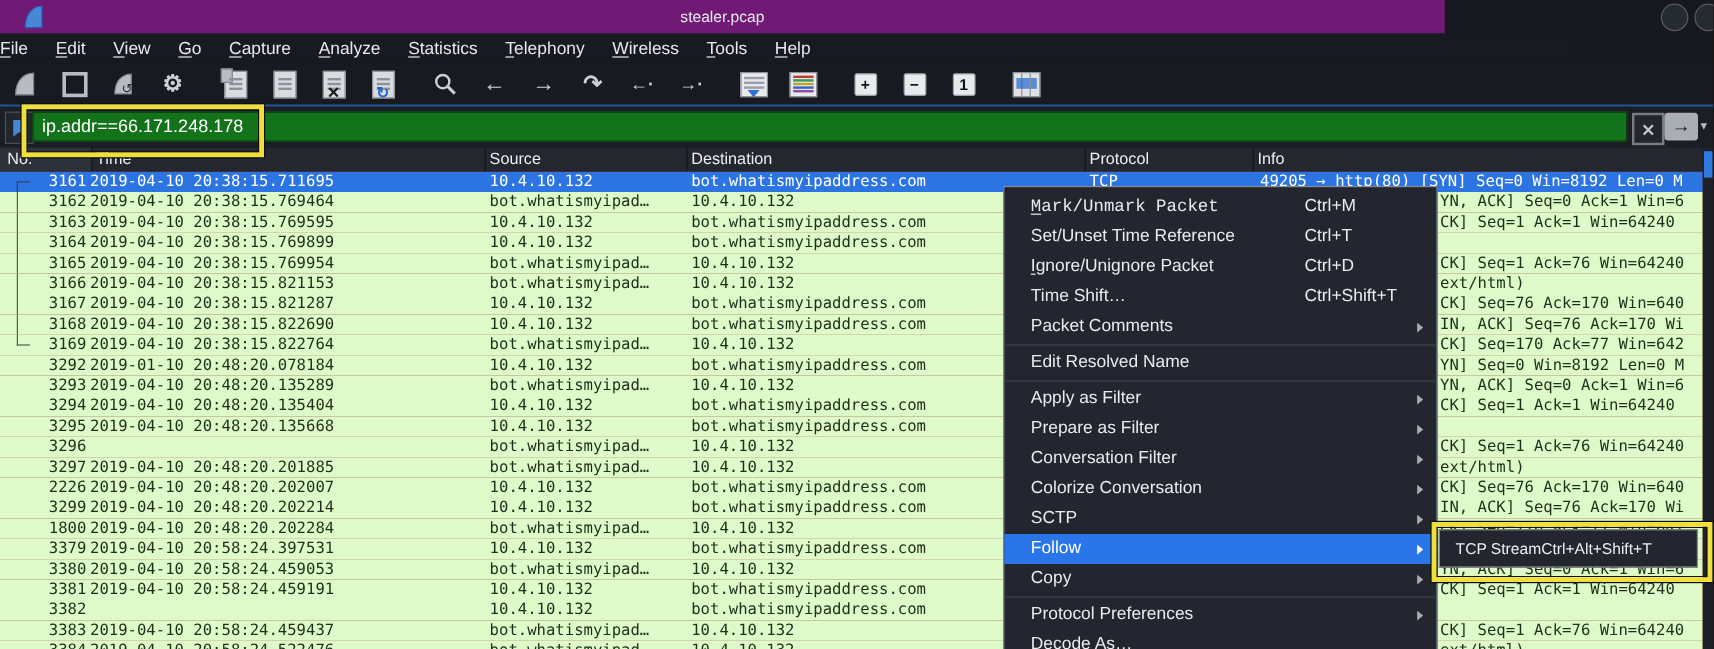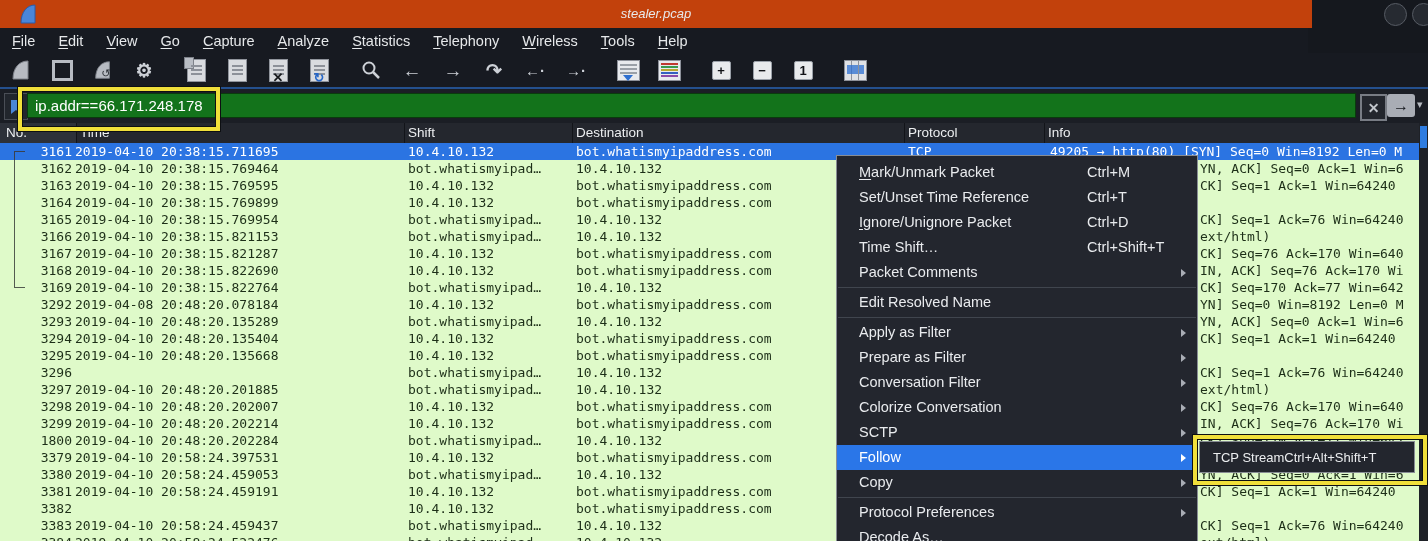--- a/index.html
+++ b/index.html
@@ -1,28 +1,28 @@
 <!DOCTYPE html>
 <html><head>
 <meta charset="utf-8">
 <style>
   html,body{margin:0;padding:0;background:#0d0f12;}
   .app{position:relative;width:1428px;height:541px;overflow:hidden;background:#15181e;
        font-family:"Liberation Sans",sans-serif;-webkit-font-smoothing:antialiased;}
   
-  .titlebar{position:absolute;left:0;top:0;width:1312px;height:28px;background:#c2410c;font-style:italic;}
+  .titlebar{position:absolute;left:0;top:0;width:1204px;height:28px;background:#701a75;}
   .titlebar .fin{position:absolute;left:18px;top:3px;}
   .wintitle{position:absolute;left:0;right:0;top:0;height:28px;line-height:28px;text-align:center;
             color:#e8eaec;font-size:13px;}
   .winbtn{position:absolute;top:3px;width:21px;height:21px;border-radius:50%;
           background:#262a31;border:1px solid #565b63;}
   .winbtn.b1{left:1384px}.winbtn.b2{left:1412px}
   
   .menubar{position:absolute;left:0;top:28px;width:1308px;height:25px;background:#171a21;
-           display:flex;align-items:center;padding-left:12px;box-sizing:border-box;gap:23px;}
+           display:flex;align-items:center;box-sizing:border-box;gap:23px;}
   .menubar .mitem{color:#e6e8ea;font-size:14.5px;cursor:default;}
   .menubar u{text-decoration:underline;text-underline-offset:2px;}
   
   .toolbar{position:absolute;left:0;top:53px;width:1428px;height:36px;background:#171a21;
            border-bottom:2px solid #24508e;display:flex;align-items:center;padding-left:8px;
            box-sizing:border-box;}
   .tgroup{display:flex;align-items:center;gap:15px;margin-right:26px;}
   .tbtn{width:26px;height:26px;display:flex;align-items:center;justify-content:center;position:relative;}
   .glyph{color:#cdd1d7;font-size:19px;font-weight:bold;line-height:1;white-space:nowrap;}
   .stop-sq{width:15px;height:15px;border:3px solid #b7bbc2;}
@@ -262,21 +262,21 @@
     <div class="filter-input">ip.addr==66.171.248.178</div>
     <div class="fclear">✕</div>
     <div class="fapply">→</div>
     <div class="fdrop">▾</div>
   </div>
 
   <div class="pkthdr">
     <div class="firstbg"></div>
     <span style="left:6px">No.</span>
     <span style="left:80px">Time</span>
-    <span style="left:408px">Shift</span>
+    <span style="left:408px">Source</span>
     <span style="left:576px">Destination</span>
     <span style="left:908px">Protocol</span>
     <span style="left:1048px">Info</span>
     <div class="hsep" style="left:76px"></div>
       <div class="hsep" style="left:404px"></div>
     <div class="hsep" style="left:572px"></div>
       <div class="hsep" style="left:904px"></div>
     <div class="hsep" style="left:1044px"></div>
   </div>
 
@@ -348,21 +348,21 @@
       <div class="prow">
         <span class="tree tree-end"></span>
         <span class="c-no">3169</span>
         <span class="c-time">2019-04-10 20:38:15.822764</span>
         <span class="c-src">bot.whatismyipad…</span>
         <span class="c-dst">10.4.10.132</span>
         <span class="c-frag">CK] Seq=170 Ack=77 Win=642</span>
       </div>
       <div class="prow">
         <span class="c-no">3292</span>
-        <span class="c-time">2019-04-08 20:48:20.078184</span>
+        <span class="c-time">2019-01-10 20:48:20.078184</span>
         <span class="c-src">10.4.10.132</span>
         <span class="c-dst">bot.whatismyipaddress.com</span>
         <span class="c-frag">YN] Seq=0 Win=8192 Len=0 M</span>
       </div>
       <div class="prow">
         <span class="c-no">3293</span>
         <span class="c-time">2019-04-10 20:48:20.135289</span>
         <span class="c-src">bot.whatismyipad…</span>
         <span class="c-dst">10.4.10.132</span>
         <span class="c-frag">YN, ACK] Seq=0 Ack=1 Win=6</span>
@@ -387,21 +387,21 @@
         <span class="c-frag">CK] Seq=1 Ack=76 Win=64240</span>
       </div>
       <div class="prow">
         <span class="c-no">3297</span>
         <span class="c-time">2019-04-10 20:48:20.201885</span>
         <span class="c-src">bot.whatismyipad…</span>
         <span class="c-dst">10.4.10.132</span>
         <span class="c-frag">ext/html)</span>
       </div>
       <div class="prow">
-        <span class="c-no">3298</span>
+        <span class="c-no">2226</span>
         <span class="c-time">2019-04-10 20:48:20.202007</span>
         <span class="c-src">10.4.10.132</span>
         <span class="c-dst">bot.whatismyipaddress.com</span>
         <span class="c-frag">CK] Seq=76 Ack=170 Win=640</span>
       </div>
       <div class="prow">
         <span class="c-no">3299</span>
         <span class="c-time">2019-04-10 20:48:20.202214</span>
         <span class="c-src">10.4.10.132</span>
         <span class="c-dst">bot.whatismyipaddress.com</span>
@@ -452,21 +452,21 @@
         <span class="c-src">bot.whatismyipad…</span>
         <span class="c-dst">10.4.10.132</span>
         <span class="c-frag">ext/html)</span>
       </div>
     </div>
 
   <div class="vscroll"></div>
   <div class="vthumb" style="left:1420px;top:126px;position:absolute;z-index:5;"></div>
 
   <div class="ctxmenu" id="ctxmenu">
-      <div class="citem"><span style="position: static;"><u>M</u>ark/Unmark Packet</span><span class="sc">Ctrl+M</span></div>
+      <div class="citem"><span style="position: static; font-family: Liberation Mono, monospace;"><u>M</u>ark/Unmark Packet</span><span class="sc">Ctrl+M</span></div>
       <div class="citem"><span style="position: static;">Set/Unset Time Reference</span><span class="sc">Ctrl+T</span></div>
       <div class="citem"><span style="position: static;"><u>I</u>gnore/Unignore Packet</span><span class="sc">Ctrl+D</span></div>
       <div class="citem"><span style="position: static;">Time Shift…</span><span class="sc">Ctrl+Shift+T</span></div>
       <div class="citem"><span style="position: static; text-align: center;">Packet Comments</span><span class="arrow"></span></div>
       <div class="csep"></div>
       <div class="citem"><span style="position: static;">Edit Resolved Name</span></div>
       <div class="csep"></div>
       <div class="citem"><span style="position: static;">Apply as Filter</span><span class="arrow"></span></div>
       <div class="citem"><span style="position: static;">Prepare as Filter</span><span class="arrow"></span></div>
       <div class="citem"><span style="position: static;">Conversation Filter</span><span class="arrow"></span></div>

